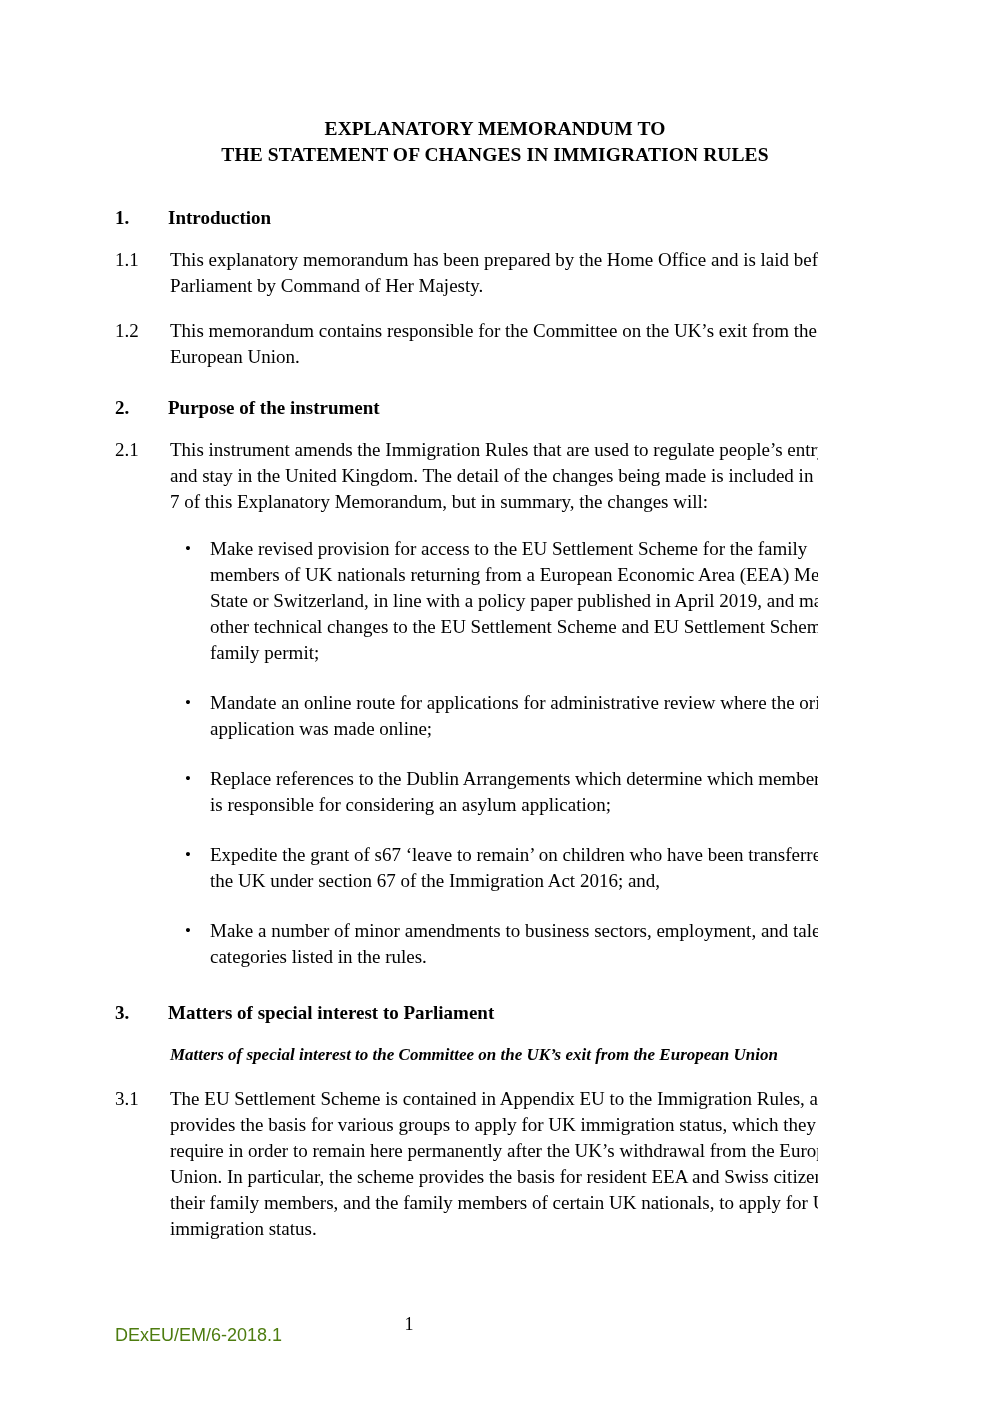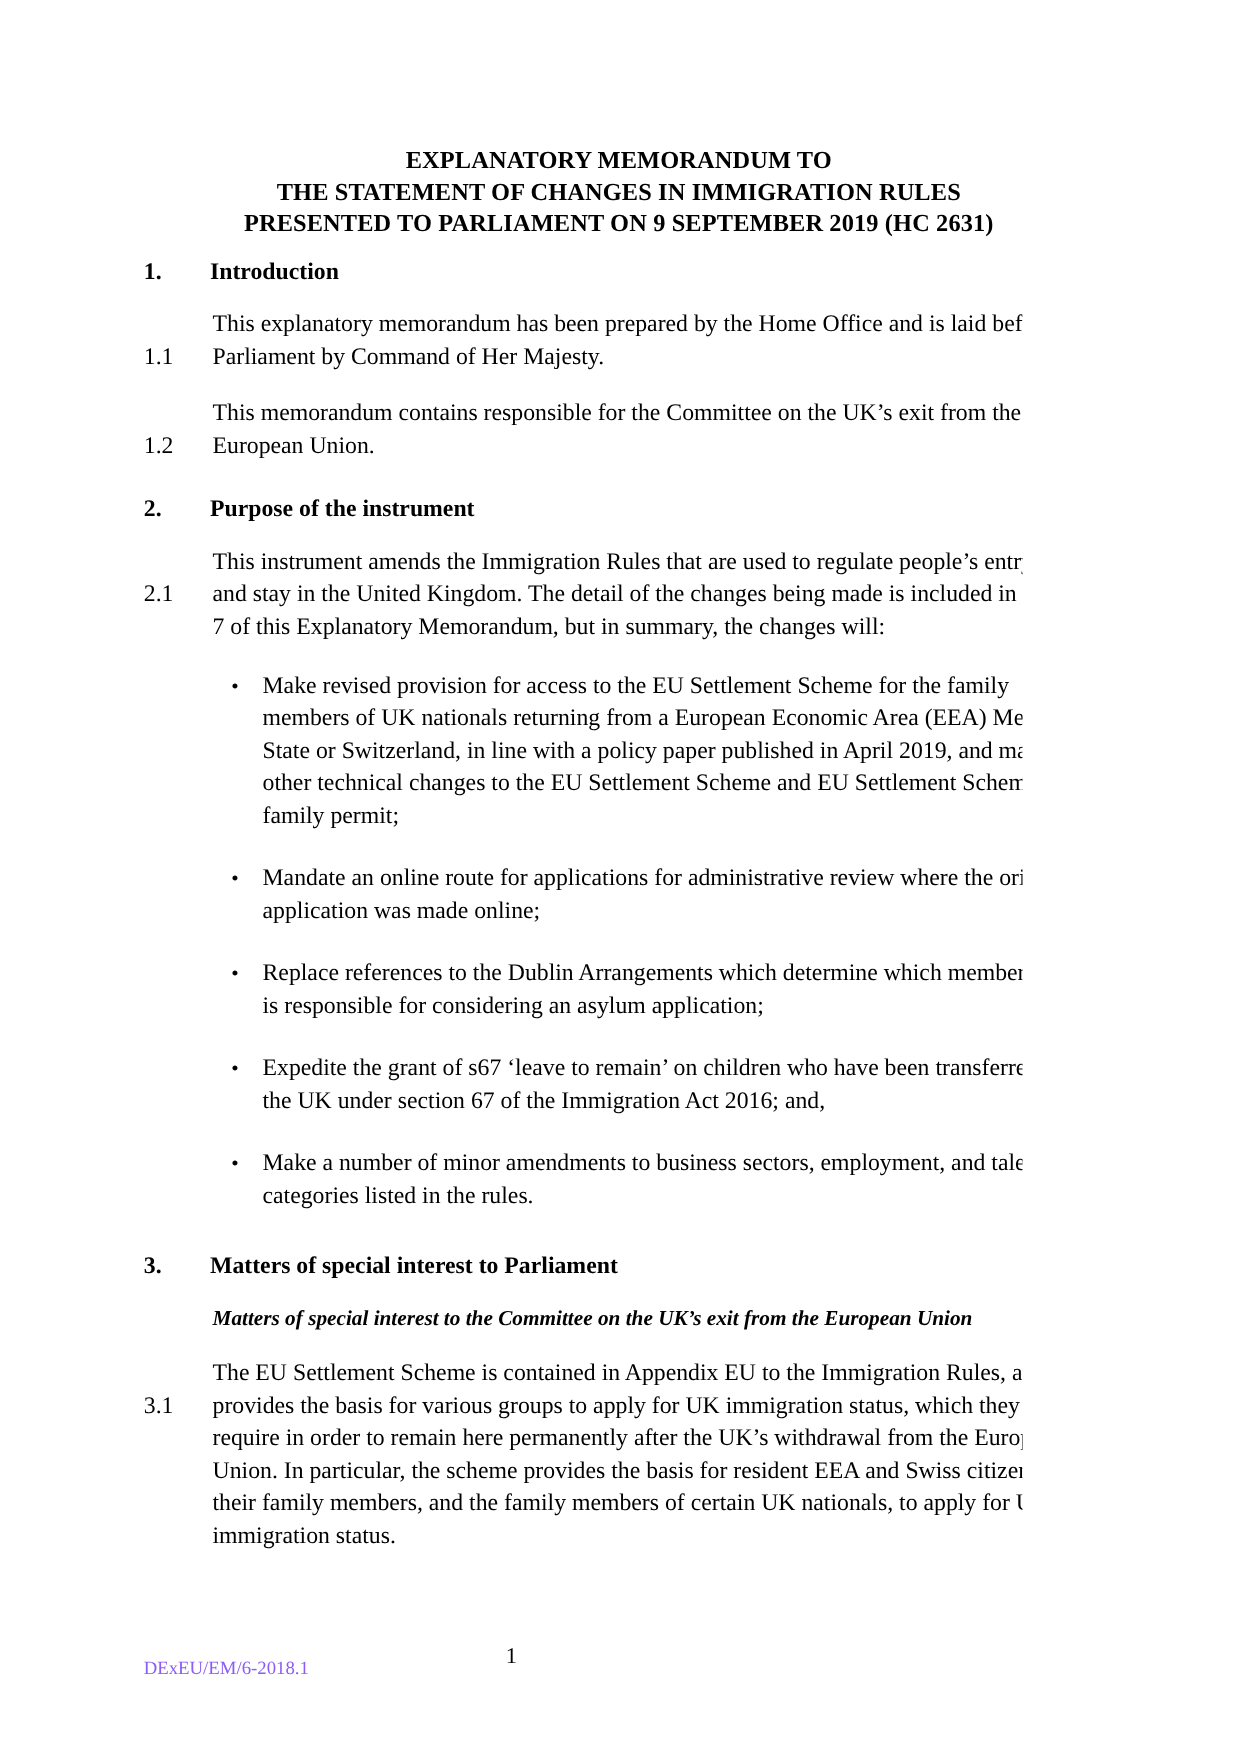--- a/index.html
+++ b/index.html
@@ -60,21 +60,20 @@
   
   .para {
     display: flex;
     font-size: 19px;
     line-height: 26px;
     margin: 0 0 19px 0;
   }
   .para .num {
     width: 55px;
     flex: 0 0 55px;
-    margin-top: 26px;
   }
   .para .text {
     flex: 1 1 auto;
     text-align: left;
   }
 
   
   .subheading {
     font-weight: bold;
     font-style: italic;
@@ -117,35 +116,34 @@
     right: 0;
     top: 1313px;
     text-align: center;
     font-size: 18px;
     line-height: 22px;
   }
   .footer-ref {
     position: absolute;
     left: 115px;
     top: 1327px;
-    font-family: Liberation Serif, serif;
-    font-size: 15px;
+    font-family: Liberation Sans, sans-serif;
+    font-size: 18px;
     line-height: 16px;
-    color: #8b5cf6;
+    color: #4d7c0f;
   }
 </style>
 </head>
 <body>
 
 <div class="page">
 
   <div class="doc-title">
     <span class="title-line">EXPLANATORY MEMORANDUM TO</span>
     <span class="title-line">THE STATEMENT OF CHANGES IN IMMIGRATION RULES</span>
-    <span class="title-line">PRESENTED TO PARLIAMENT ON 9 SEPTEMBER 2019 (HC 2631)</span>
   </div>
 
   <div class="body-block">
 
     <div class="section-heading">
       <span class="num">1.</span>
       <span class="label">Introduction</span>
     </div>
 
     <div class="para">

